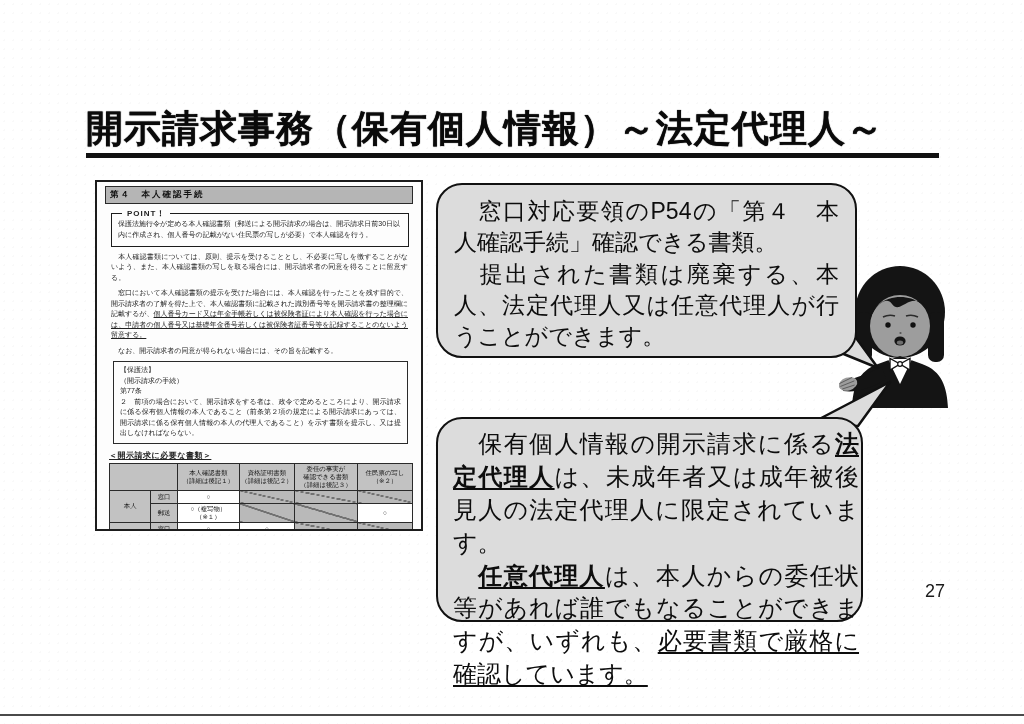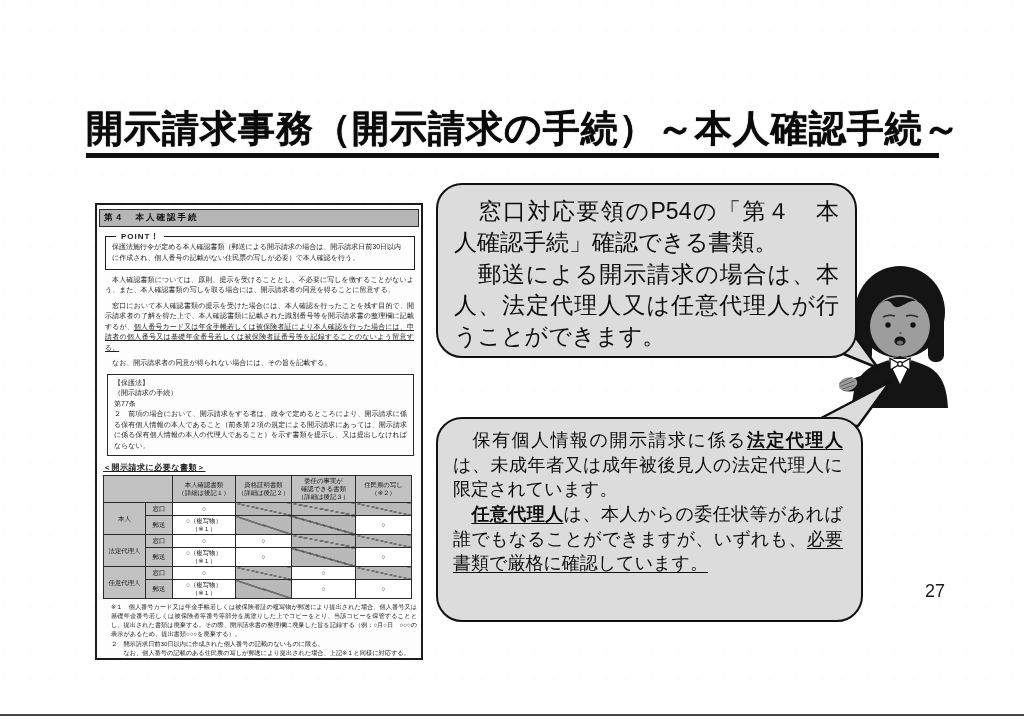--- a/index.html
+++ b/index.html
@@ -11,23 +11,23 @@
   }
   
   .slide-title{
     position:absolute;left:86px;top:104px;width:870px;
     font-size:37px;font-weight:900;letter-spacing:1px;color:#0a0a0a;
     text-shadow:0 0 1px #0a0a0a;white-space:nowrap;
   }
   .title-rule{position:absolute;left:86px;top:153px;width:853px;height:5px;background:#111;}
   
   .doc{
-    position:absolute;left:95px;top:180px;width:328px;height:457px;
+    position:absolute;left:95px;top:180px;width:328px;height:351px;
     border:2px solid #1c1c1c;background:#fdfdfd;box-sizing:border-box;
-    padding:4px 2px;overflow:hidden;margin-top:23px;
+    padding:4px 8px;overflow:hidden;
   }
   .doc-header{
     border:1px solid #2a2a2a;background:#b5b5b5;
     font-size:8.5px;font-weight:bold;padding:2px 4px;letter-spacing:2px;color:#111;
   }
   .point-box{
     position:relative;border:1.6px solid #1c1c1c;margin:9px 4px 0 6px;
     padding:5px 6px 5px;font-size:7px;line-height:1.55;color:#222;
   }
   .point-label{
@@ -63,40 +63,40 @@
   tr.r-mail td{height:19px;}
   .doc-notes{margin:4px 2px 0 12px;font-size:6.2px;line-height:1.45;color:#222;}
   .doc-note{white-space:pre-line;text-align:justify;margin-bottom:1px;}
   
   .bubble{
     position:absolute;background:#dcdcdc;border:2.5px solid #111;border-radius:26px;
     box-sizing:border-box;z-index:3;color:#0d0d0d;
   }
   .bubble-1{left:436px;top:183px;width:421px;height:175px;padding:11px 16px 0 16px;
     font-size:23px;line-height:1.36;}
-  .bubble-2{left:436px;top:417px;width:427px;height:205px;padding:9px 18px 0 15px;
-    font-size:18px;line-height:1.37;}
+  .bubble-2{left:436px;top:417px;width:427px;height:205px;padding:9px 2px 0 15px;
+    font-size:24px;line-height:1.37;}
   .bubble p{margin:0;text-align:justify;}
   .tail{position:absolute;z-index:2;}
   .tail-1{left:820px;top:288px;}
   .tail-2{left:800px;top:378px;}
   .bu{font-weight:bold;text-decoration:underline;text-underline-offset:3px;}
   .un{text-decoration:underline;text-underline-offset:3px;}
   
   .character{position:absolute;left:836px;top:260px;z-index:1;}
   
   .page-number{position:absolute;left:925px;top:581px;font-size:18px;font-weight:normal;color:#1a1a1a;}
   .scan-edge{position:absolute;left:0;top:714px;width:1024px;height:2px;background:#4a4a4a;}
 </style>
 </head>
 <body>
 
 <div class="canvas">
 
-  <div class="slide-title">開示請求事務（開示請求の手続）～本人確認手続～</div>
+  <div class="slide-title">開示請求事務（保有個人情報）～法定代理人～</div>
   <div class="title-rule"></div>
 
   <div class="doc">
     <div class="doc-header">第４　本人確認手続</div>
 
     <div class="point-box">
       <span class="point-label">POINT！</span>
       <span>保護法施行令が定める本人確認書類（郵送による開示請求の場合は、開示請求日前30日以内に作成され、個人番号の記載がない住民票の写しが必要）で本人確認を行う。</span>
     </div>
 
@@ -222,21 +222,21 @@
 
   <svg class="tail tail-1" width="62" height="90" viewBox="0 0 62 90">
     <polygon points="4,6 58,80 4,58" fill="#dcdcdc" stroke="#111" stroke-width="2.5" stroke-linejoin="round"></polygon>
   </svg>
   <svg class="tail tail-2" width="96" height="52" viewBox="0 0 96 52">
     <polygon points="6,48 90,4 58,48" fill="#dcdcdc" stroke="#111" stroke-width="2.5" stroke-linejoin="round"></polygon>
   </svg>
 
   <div class="bubble bubble-1">
     <p>　窓口対応要領のP54の「第４　本人確認手続」確認できる書類。</p>
-    <p>　郵送による開示請求の場合は、本人、法定代理人又は任意代理人が行うことができます。</p>
+    <p>　提出された書類は廃棄する、本人、法定代理人又は任意代理人が行うことができます。</p>
   </div>
 
   <div class="bubble bubble-2">
     <p><span>　保有個人情報の開示請求に係る</span><span class="bu">法定代理人</span><span>は、未成年者又は成年被後見人の法定代理人に限定されています。</span></p>
     <p><span>　</span><span class="bu">任意代理人</span><span>は、本人からの委任状等があれば誰でもなることができますが、いずれも、</span><span class="un">必要書類で厳格に確認しています。</span></p>
   </div>
 
   <div class="page-number">27</div>
   <div class="scan-edge"></div>
 </div>

